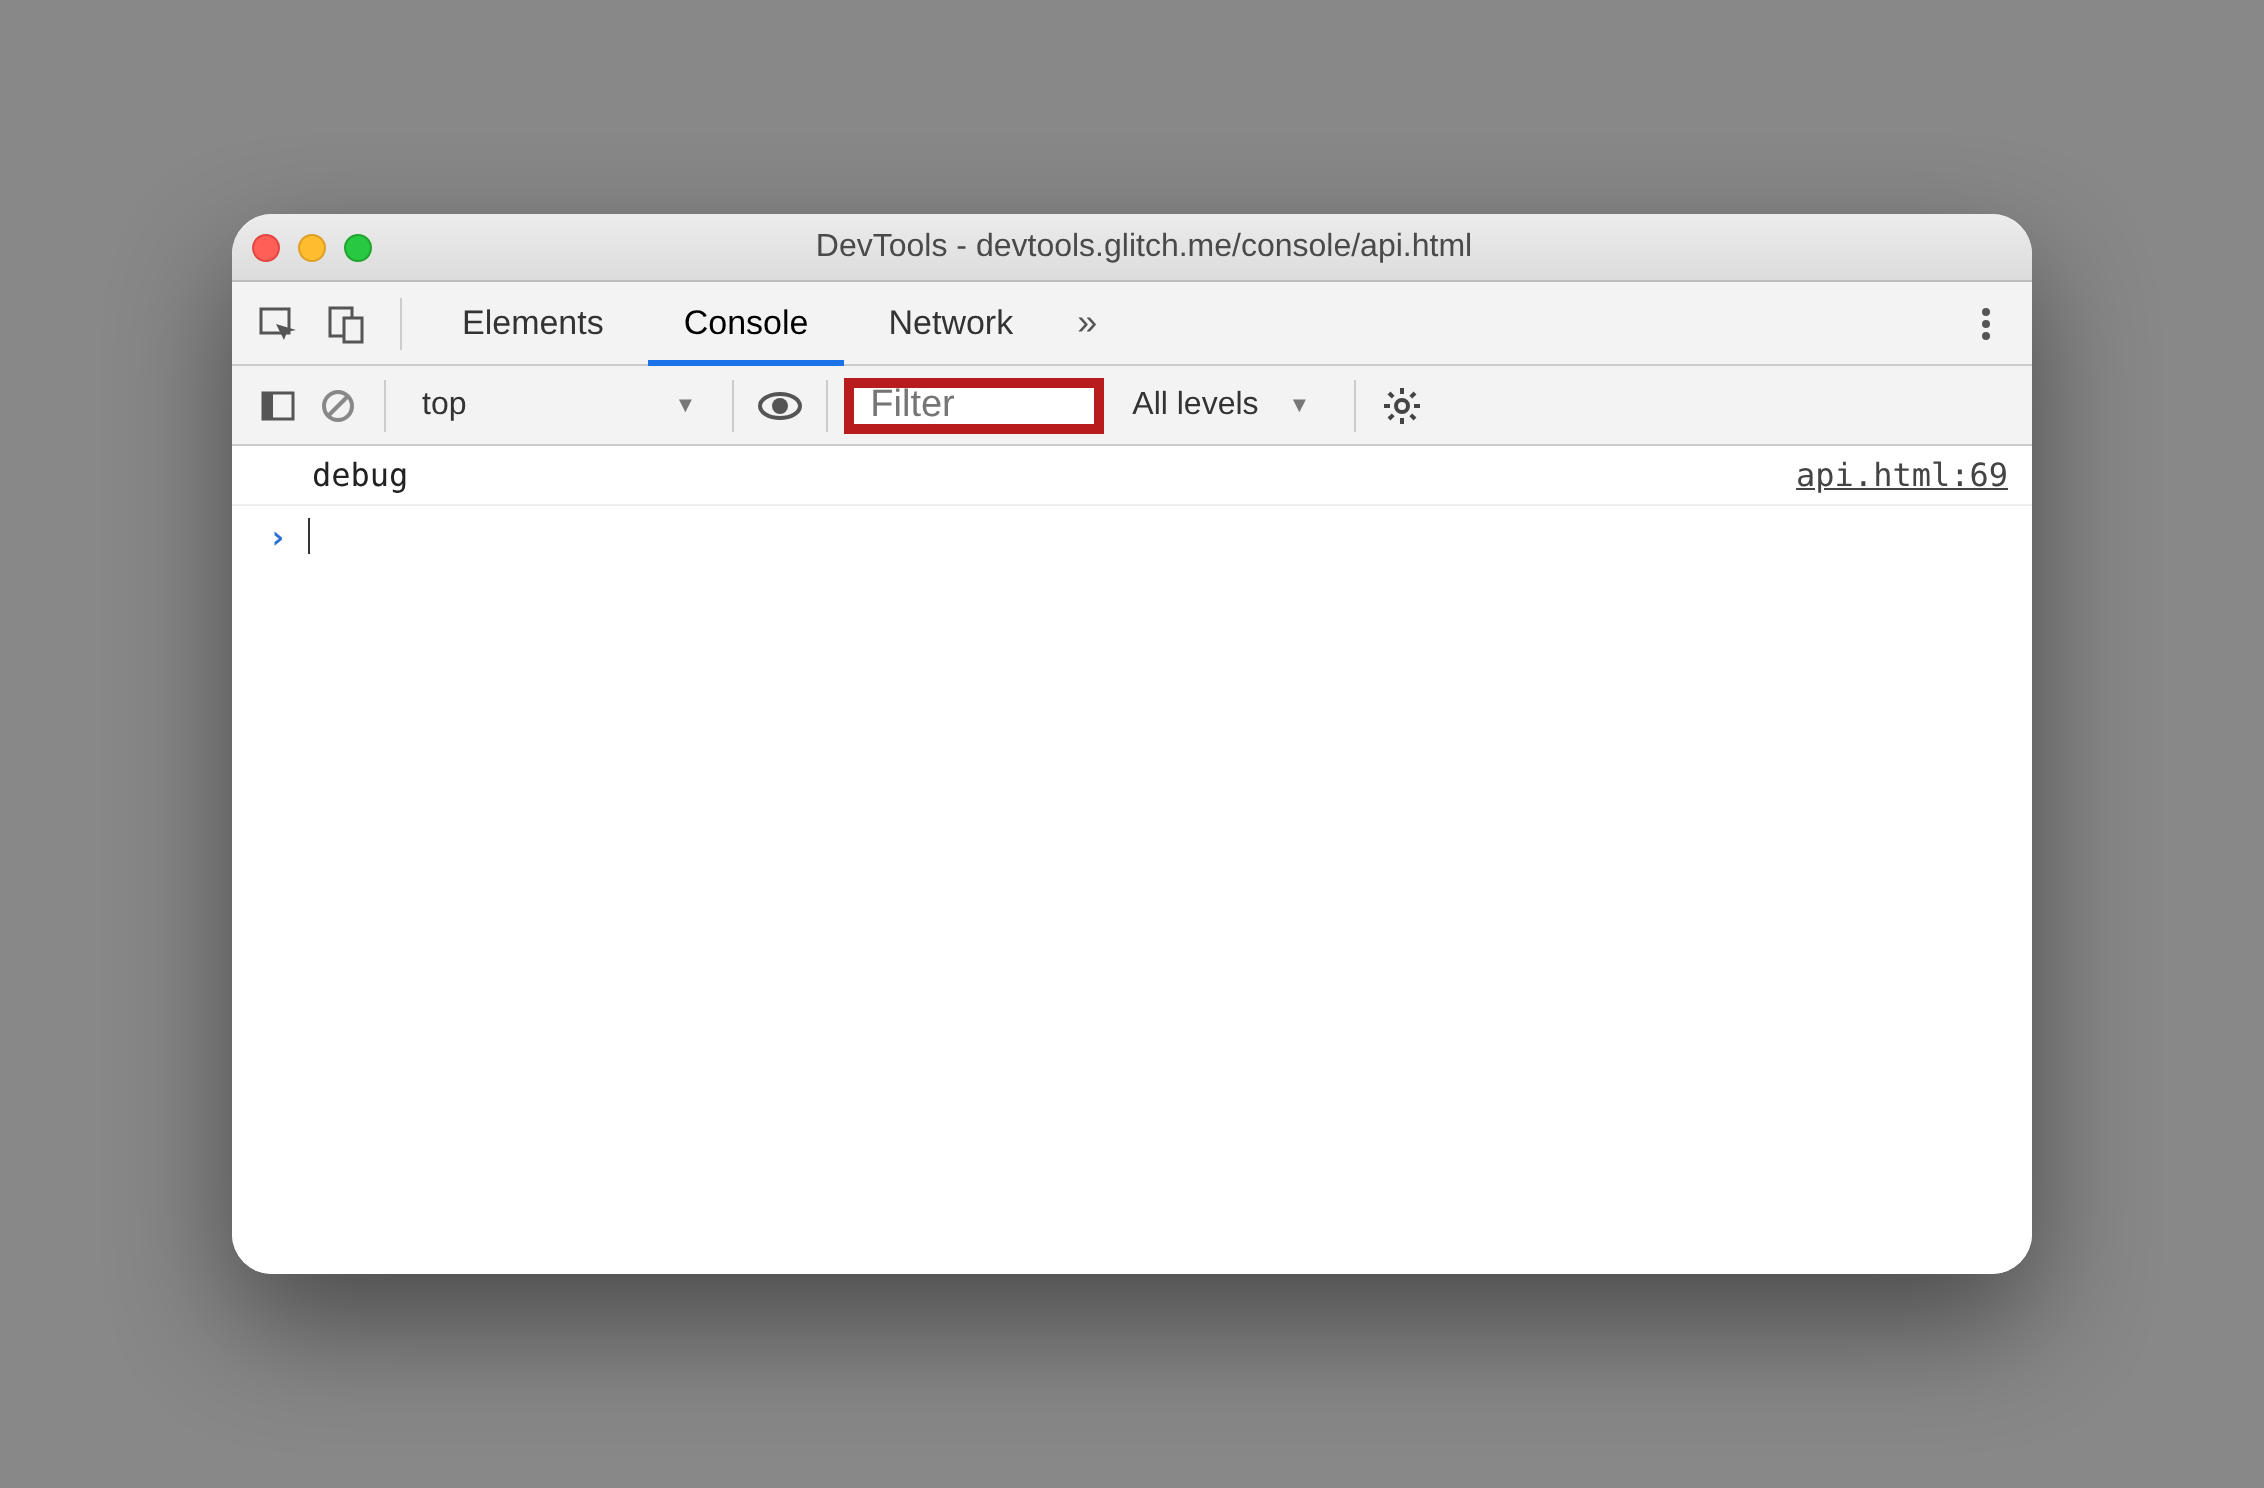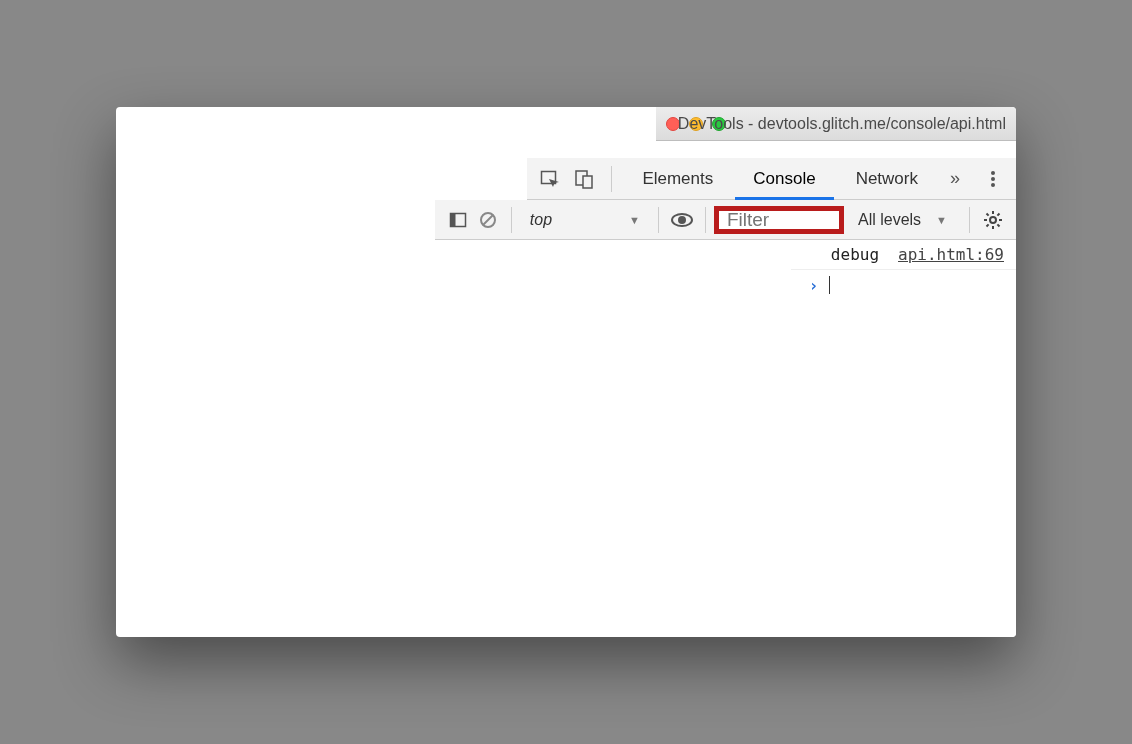--- a/index.html
+++ b/index.html
@@ -9,26 +9,25 @@
       align-items: center;
       justify-content: center;
       height: 744px;
       width: 1132px;
       font-family: -apple-system, "Helvetica Neue", Arial, sans-serif;
     }
     .window {
       width: 900px;
       height: 530px;
       background: #fff;
-      border-radius: 4px;
+      border-radius: 20px;
       box-shadow: 0 25px 60px rgba(0,0,0,0.45);
       overflow: hidden;
       display: flex;
       flex-direction: column;
-      align-items: flex-end;
     }
     .titlebar {
       height: 34px;
       background: linear-gradient(#ececec, #dcdcdc);
       border-bottom: 1px solid #bdbdbd;
       display: flex;
       align-items: center;
       padding: 0 10px;
     }
     .traffic { display: flex; gap: 9px; }
@@ -44,38 +43,37 @@
       margin-left: -48px;
     }
     .toolbar {
       height: 42px;
       background: #f3f3f3;
       border-bottom: 1px solid #ccc;
       display: flex;
       align-items: center;
       padding: 0 8px;
       gap: 4px;
-      margin-top: 17px;
     }
     .icon-btn { width: 30px; height: 30px; display: flex; align-items: center; justify-content: center; color: #555; }
     .vsep { width: 1px; height: 26px; background: #ccc; margin: 0 8px; }
     .tab { font-size: 17px; color: #333; padding: 0 18px; height: 42px; display: flex; align-items: center; cursor: pointer; }
     .tab.active { color: #000; border-bottom: 3px solid #1a73e8; padding-top: 3px; }
     .spacer { flex: 1; }
     .subbar {
       height: 40px;
       background: #f3f3f3;
       border-bottom: 1px solid #ccc;
       display: flex;
       align-items: center;
       padding: 0 8px;
     }
     .context-select {
-      display: flex; align-items: center; gap: 77px;
-      padding: 0 10px; font-size: 16px; color: #333; font-style: italic;
+      display: flex; align-items: center; gap: 104px;
+      padding: 0 10px; font-size: 16px; color: #333;
     }
     .tri { color: #777; font-size: 11px; }
     .filter-input {
       border: 5px solid #b91c1c; background: #fff; height: 28px;
       padding: 0 8px; font-size: 19px; color: #777; width: 130px;
     }
     .levels { font-size: 16px; color: #333; padding: 0 14px; display: flex; align-items: center; gap: 15px; }
     .console-body { flex: 1; background: #fff; font-family: Menlo, Consolas, monospace; font-size: 16px; }
     .log-row {
       display: flex; align-items: center; height: 30px;

